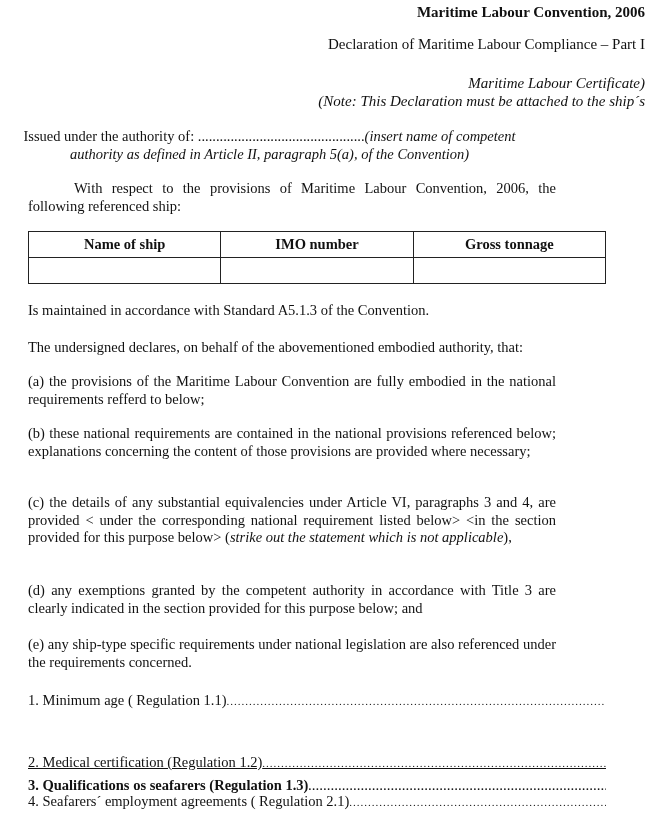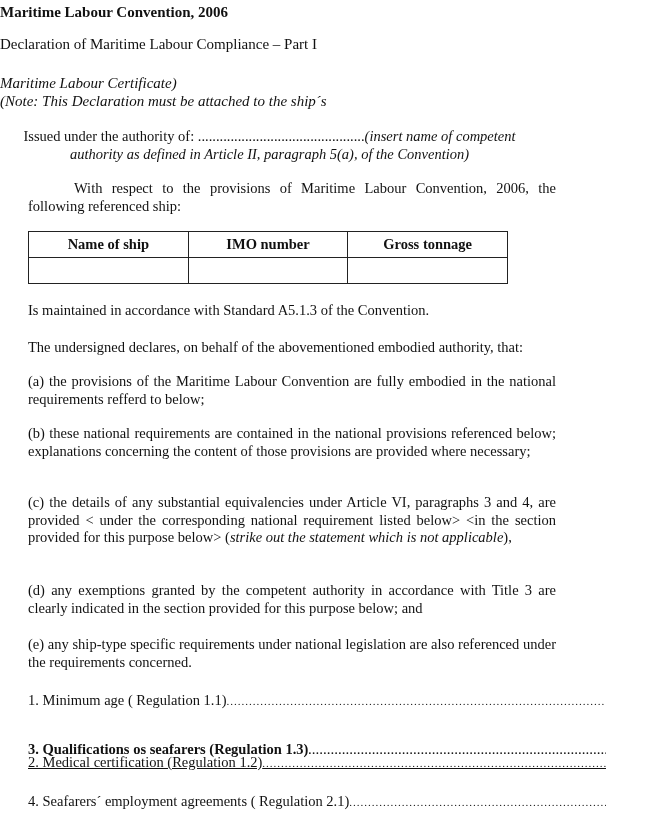--- a/index.html
+++ b/index.html
@@ -3,33 +3,33 @@
 <meta charset="utf-8">
 <style>
   html, body { margin: 0; padding: 0; background: #ffffff; }
   body {
     width: 645px; height: 827px; position: relative; overflow: hidden;
     font-family: "Liberation Serif", "DejaVu Serif", serif;
     color: #111111;
     font-size: 14.5px;
   }
   .abs { position: absolute; }
-  .center { left: 0; width: 645px; text-align: left; }
+  .center { left: 0; width: 645px; text-align: right; }
   .title { top: 4px; font-weight: bold; font-size: 15px; }
   .subtitle { top: 36px; font-size: 15px; }
   .note { top: 74px; font-style: italic; font-size: 15px; line-height: 18px; }
   .issued { top: 127px; left: 0; width: 539px; text-align: center; line-height: 18px; font-size: 14.5px; }
   .issued .line1 { display: block; padding-left: 0; }
   .issued .dots { letter-spacing: 0; }
   .issued i { font-style: italic; }
   .para { left: 28px; width: 528px; line-height: 17.5px; text-align: justify; font-family: Liberation Serif, serif; }
   .p-with { top: 180px; }
   .p-with .indent { display: inline-block; width: 46px; }
   table.ship {
-    position: absolute; left: 28px; top: 231px; width: 480px;
+    position: absolute; left: 28px; top: 231px; width: 578px;
     border-collapse: collapse; table-layout: fixed;
   }
   table.ship th, table.ship td {
     border: 1.6px solid #222; height: 25px; padding: 0;
     text-align: center; font-weight: bold; font-size: 14.5px;
   }
   .p-main { top: 302px; }
   .p-decl { top: 339px; }
   .p-a { top: 373px; }
   .p-b { top: 425px; }
@@ -38,21 +38,21 @@
   .p-e { top: 636px; }
   .reg {
     position: absolute; left: 28px; width: 578px; display: flex;
     align-items: baseline; font-size: 14.5px; white-space: nowrap;
   }
   .reg .lbl { flex: none; }
   .reg .fill { flex: 1; overflow: hidden; letter-spacing: 1px; font-size: 11px; }
   .reg.bold { font-weight: bold; }
   .r1 { top: 692px; }
   .r2 { top: 754px; text-decoration: underline; }
-  .r3 { top: 741px; }
+  .r3 { top: 777px; }
   .r4 { top: 793px; }
   i.it { font-style: italic; }
 </style>
 </head>
 <body>
 
 <div class="abs center title">Maritime Labour Convention, 2006</div>
 <div class="abs center subtitle">Declaration of Maritime Labour Compliance – Part I</div>
 <div class="abs center note">
   <div>Maritime Labour Certificate)</div>

